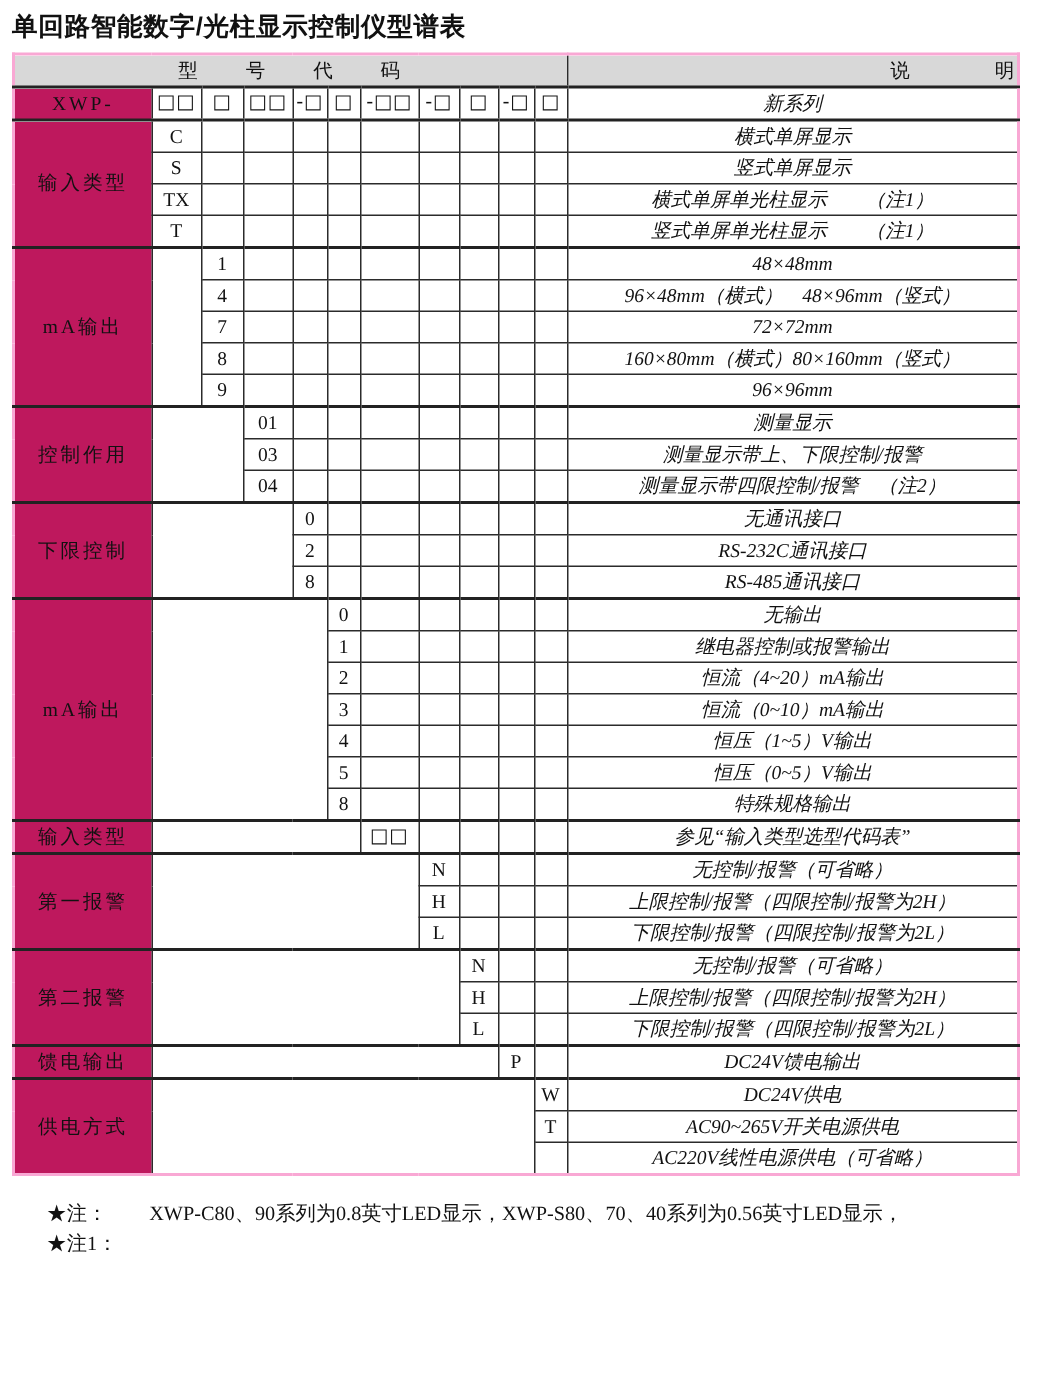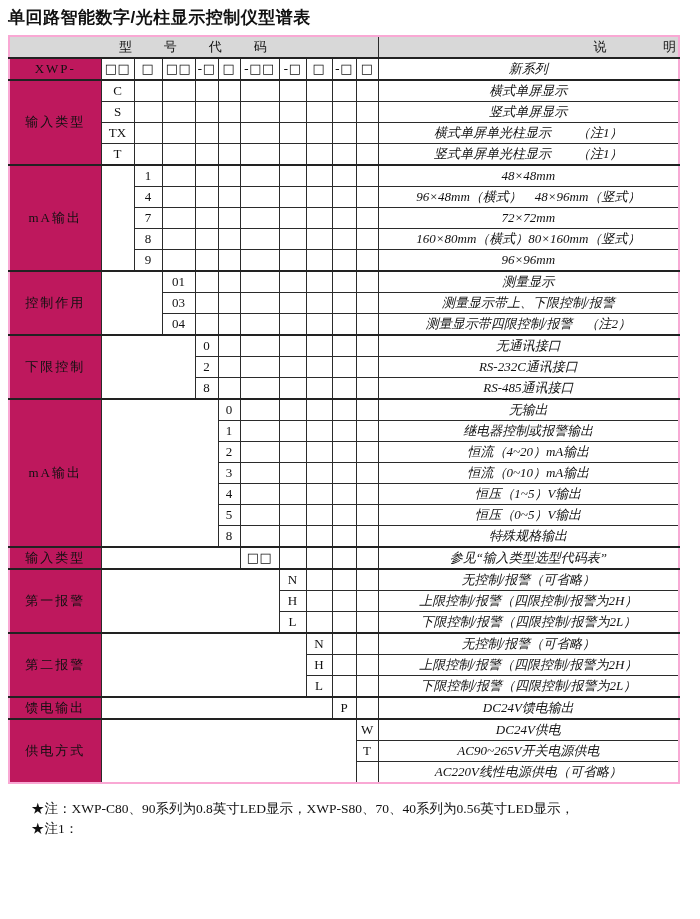--- a/index.html
+++ b/index.html
@@ -57,21 +57,21 @@
   }
   td.code { text-align: center; font-size: 13px; }
   td.box  { font-family: "DejaVu Sans", sans-serif; font-size: 12px; letter-spacing: 0.5px; }
   td.blank { background: #ffffff; }
   td.desc { text-align: center; padding-left: 8px; font-style: italic; }
 
   .notes { margin: 15px 6px 0 31px; }
   .note { display: flex; align-items: flex-start; }
   .note-label { white-space: nowrap; font-size: 13.5px; line-height: 20px; }
   .note-body { font-size: 13.5px; line-height: 20px; }
-  .note-line { white-space: nowrap; }
+  .note-line { white-space: nowrap; margin-left: 28px; }
 </style>
 </head>
 <body>
 
 <div class="page">
 
   <div class="title">单回路智能数字/光柱显示控制仪型谱表</div>
 
   <table class="spec">
     <colgroup>

